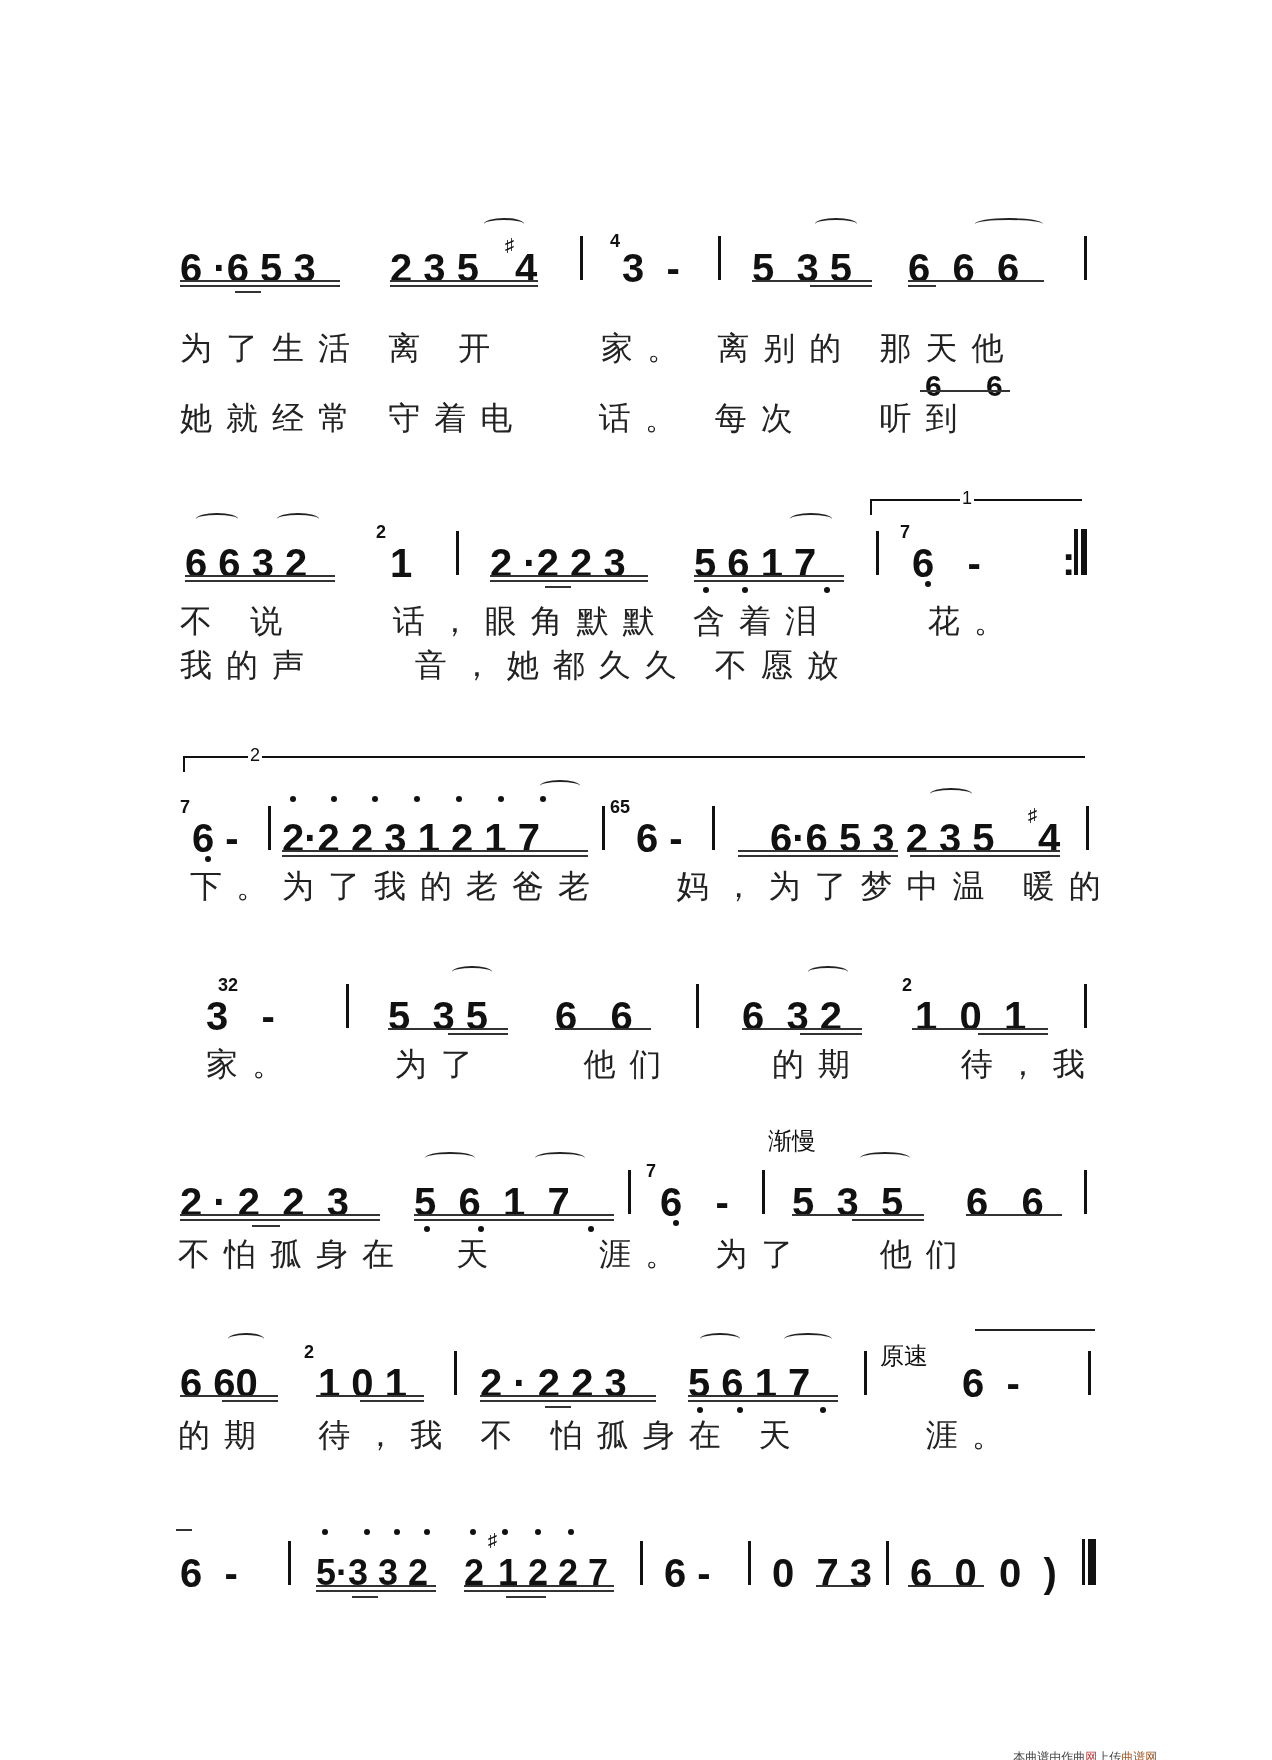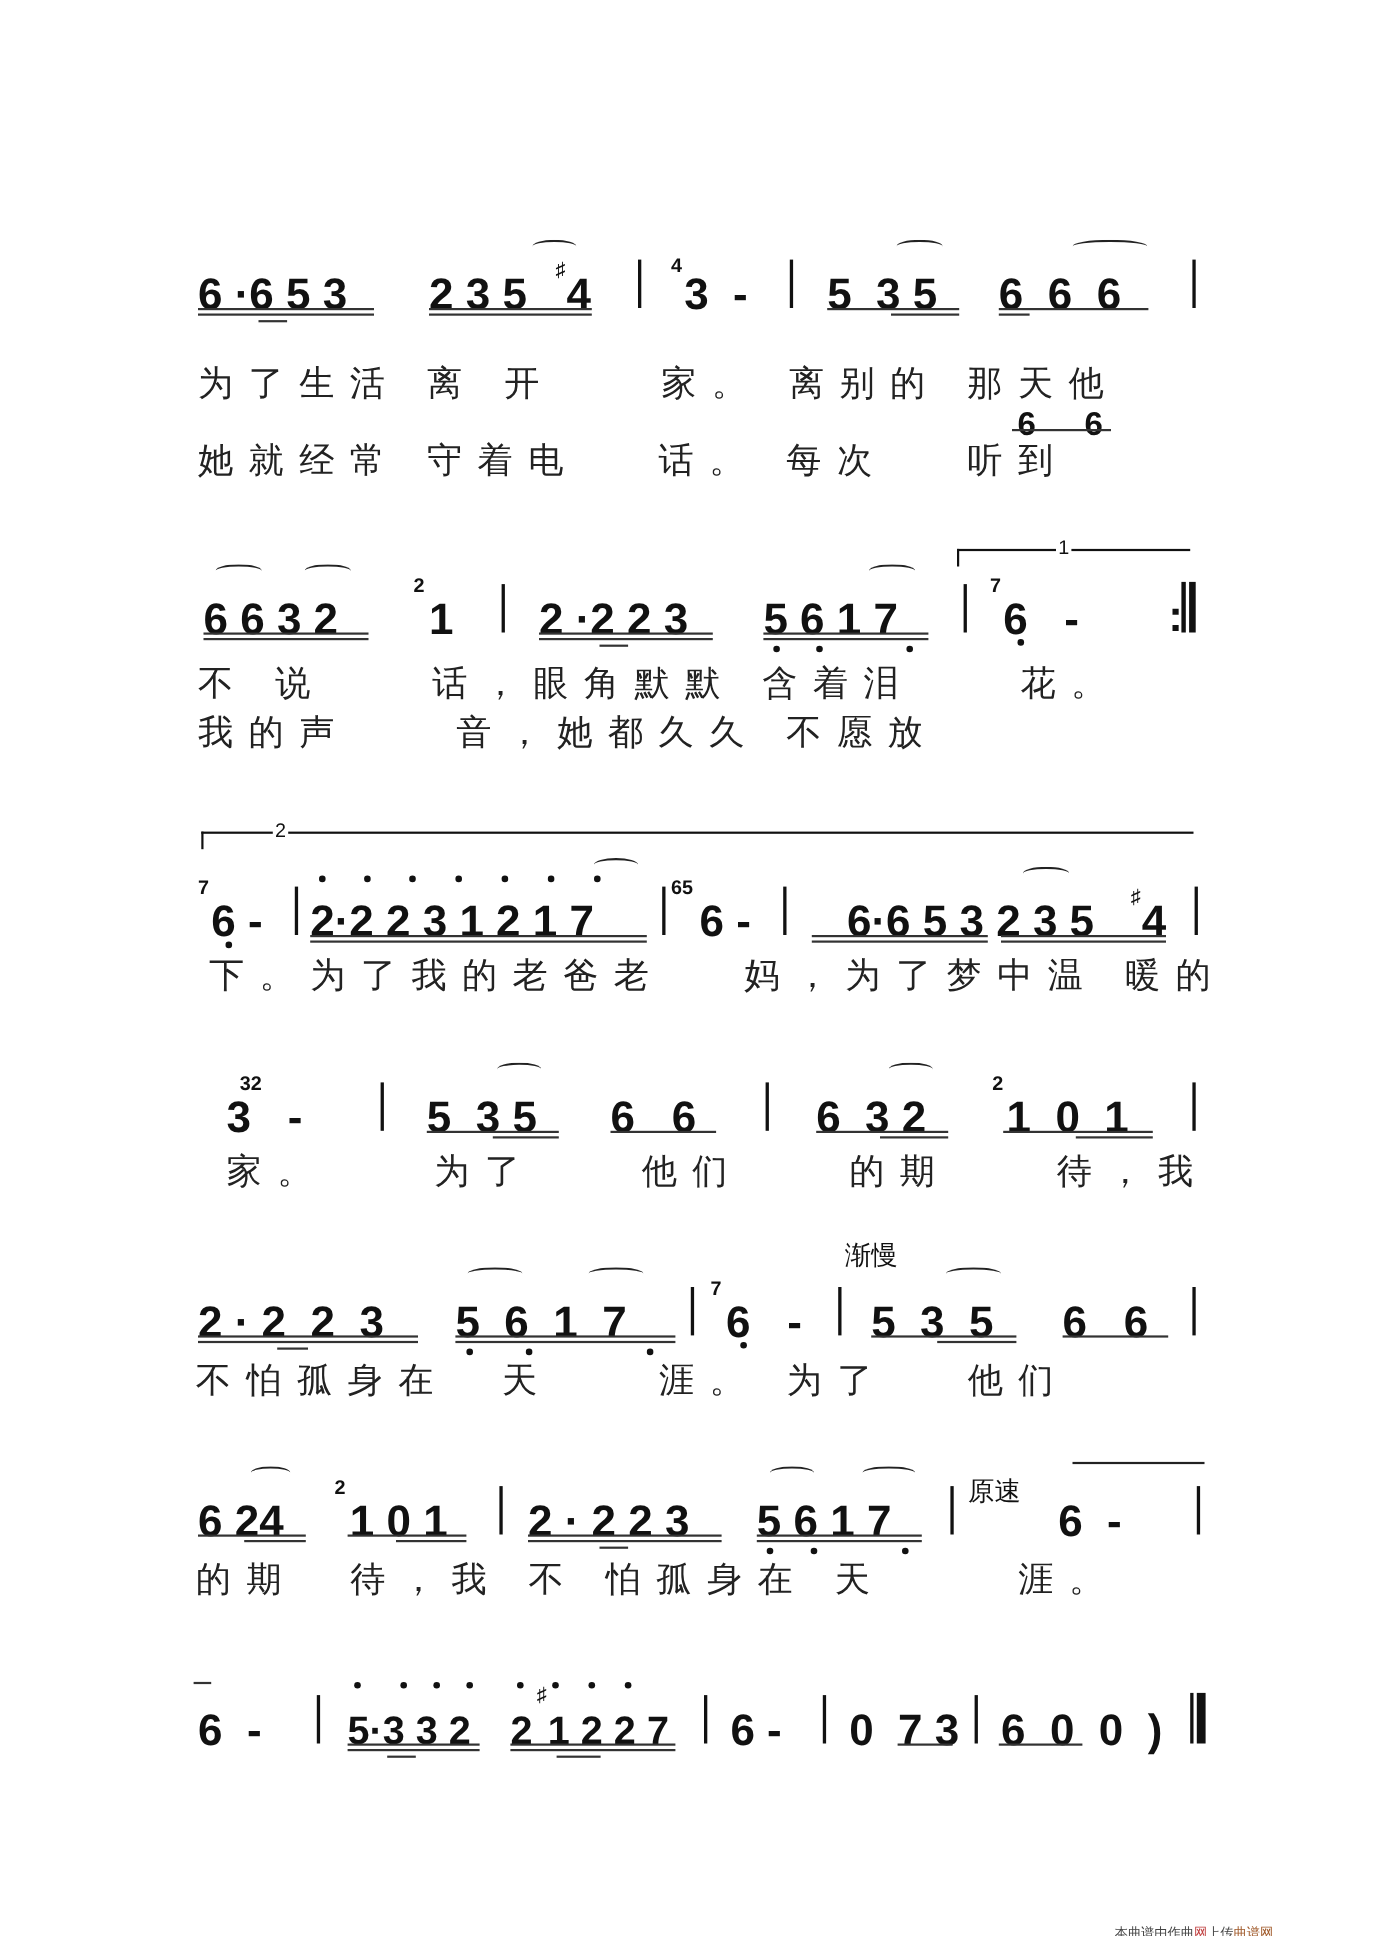--- a/index.html
+++ b/index.html
@@ -196,21 +196,21 @@
     <span class="ul" style="left:852px;top:55px;width:72px;"></span>
 
     <span class="tok" style="left:966px;top:4px;">6   6</span>
     <span class="ul" style="left:966px;top:50px;width:96px;"></span>
     <span class="bar" style="left:1084px;top:6px;"></span>
 
     <span class="lyr" style="left:178px;top:72px;text-align:center;">不怕孤身在  天    涯。 为了   他们</span>
   </div>
 
   <div class="row" style="top:1345px;">
-    <span class="tok" style="left:180px;top:4px;">6 24</span>
+    <span class="tok" style="left:180px;top:4px;">6 60</span>
     <span class="slur" style="left:228px;top:-12px;width:36px;"></span>
     <span class="ul" style="left:180px;top:50px;width:98px;"></span>
     <span class="ul" style="left:222px;top:55px;width:56px;"></span>
 
     <span class="grace" style="left:304px;top:-2px;">2</span>
     <span class="tok" style="left:318px;top:4px;">1 0 1</span>
     <span class="ul" style="left:316px;top:50px;width:108px;"></span>
     <span class="ul" style="left:360px;top:55px;width:64px;"></span>
 
     <span class="bar" style="left:454px;top:6px;"></span>

